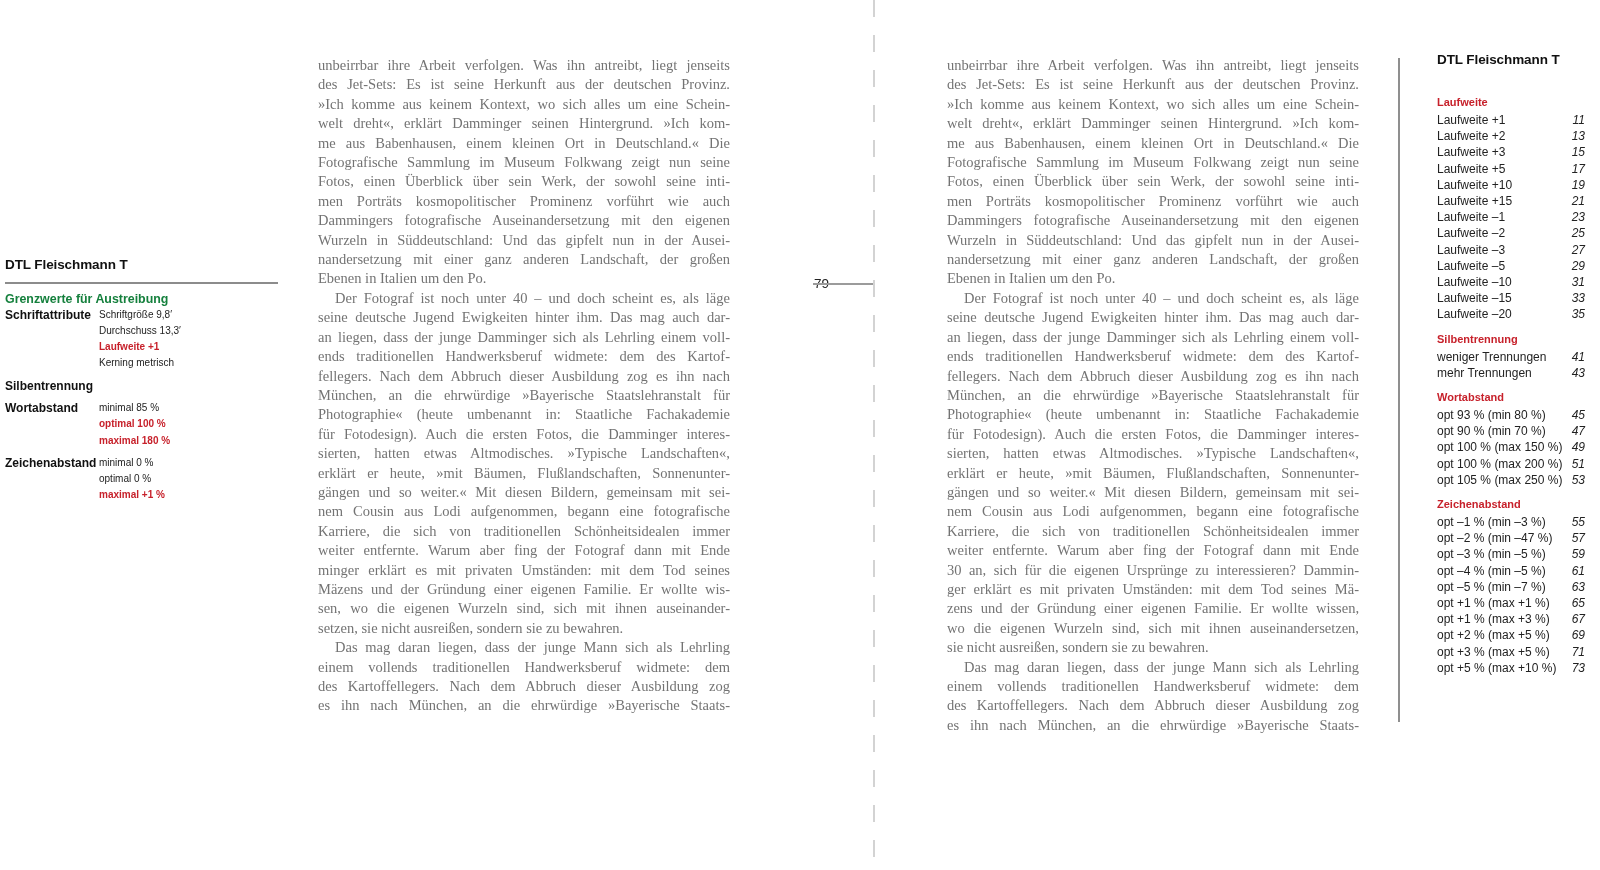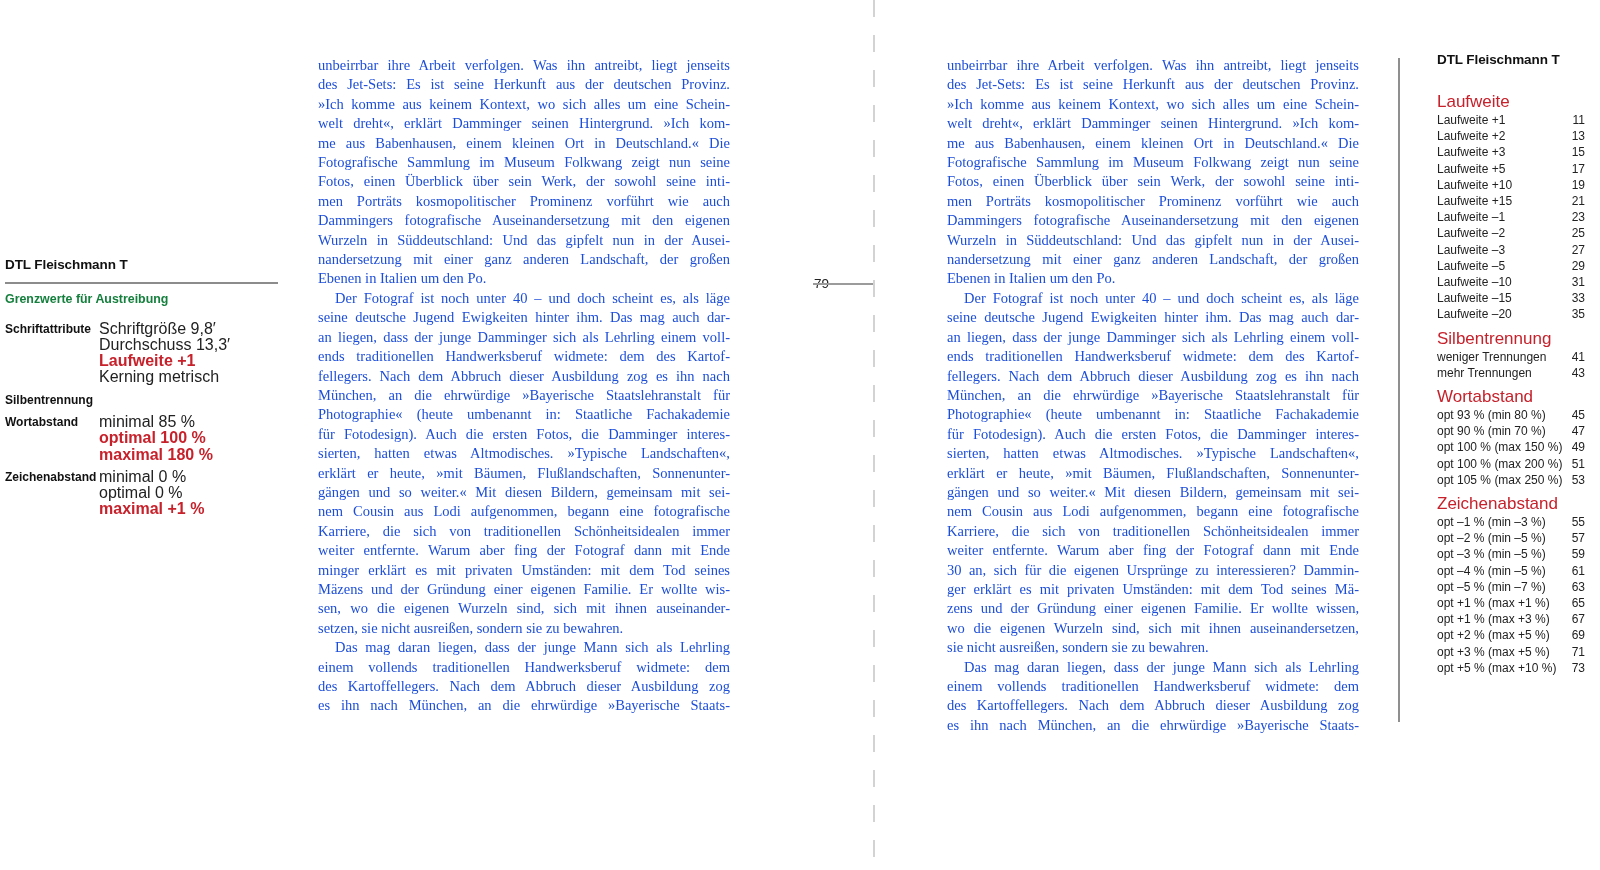--- a/index.html
+++ b/index.html
@@ -4,54 +4,54 @@
 <style>
   html,body{margin:0;padding:0}
   body{
     width:1600px;height:870px;position:relative;overflow:hidden;
     background:#ffffff;font-family:"Liberation Sans",sans-serif;
   }
   
   .text-col{
     position:absolute;top:56px;width:412px;
     font-family:"Liberation Serif","DejaVu Serif",serif;
-    font-size:14.5px;line-height:19.4px;color:#1d4ed8;
+    font-size:14.5px;line-height:19.4px;color:#737373;
   }
   .col1{left:318px}
   .col2{left:947px}
   .bline{text-align:justify;text-align-last:justify}
   .bline.noj{text-align-last:left}
   .bline.ind{text-indent:17px}
   
   .left-panel{position:absolute;left:5px;top:257px;width:273px;color:#222}
   .lp-title{font-size:13.5px;font-weight:bold;color:#111;letter-spacing:-0.1px;line-height:16px}
   .lp-rule{height:1.5px;background:#8c8c8c;margin-top:9px}
   .lp-sub{font-size:12.4px;font-weight:bold;color:#15803d;margin-top:8px;line-height:15px}
-  .lp-groups{margin-top:14px}
+  .lp-groups{margin-top:0}
   .lp-group{display:grid;grid-template-columns:94px 1fr;margin-bottom:6px}
   .lp-label{font-weight:bold;font-size:12px;line-height:16.3px;color:#111}
-  .lp-rows{font-size:16px;line-height:16.3px;color:#222}
+  .lp-rows{font-size:10px;line-height:16.3px;color:#222}
   .lp-row{white-space:nowrap}
   .red{color:#c7212b;font-weight:bold}
   
   .pageno{position:absolute;left:814px;top:276px;font-size:13.5px;color:#222}
   .pageno-rule{position:absolute;left:813px;top:283px;width:60px;height:1.5px;background:#9b9b9b}
   .dashline{
     position:absolute;left:873px;top:0;width:2px;height:870px;
     background:repeating-linear-gradient(to bottom,#d3d3d3 0 17px,transparent 17px 35px);
   }
   
   .rp-line{position:absolute;left:1398px;top:58px;width:2px;height:664px;background:#8f8f8f}
   .right-panel{position:absolute;left:1437px;top:52px;width:148px}
   .rp-title{font-size:13.5px;font-weight:bold;color:#111;letter-spacing:-0.1px;line-height:16px}
   .rp-section{margin-top:8px}
   .rp-sections > .rp-section:first-child{margin-top:26px}
-  .rp-head{font-size:17px;font-weight:normal;color:#c7212b;line-height:16px;margin-bottom:2px}
+  .rp-head{font-size:11px;font-weight:bold;color:#c7212b;line-height:16px;margin-bottom:2px}
   .rp-row{display:flex;justify-content:space-between;font-size:12px;line-height:16.2px;color:#222;white-space:nowrap}
-  .rp-num{}
+  .rp-num{font-style:italic}
 </style>
 </head>
 <body>
 
 <div>
 
   <aside class="left-panel">
     <div class="lp-title">DTL Fleischmann T</div>
     <div class="lp-rule"></div>
     <div class="lp-sub">Grenzwerte für Austreibung</div>
@@ -260,21 +260,21 @@
             <span class="rp-num">53</span>
           </div>
         </div>
         <div class="rp-section">
           <div class="rp-head">Zeichenabstand</div>
           <div class="rp-row">
             <span class="rp-label">opt –1 % (min –3 %)</span>
             <span class="rp-num">55</span>
           </div>
           <div class="rp-row">
-            <span class="rp-label">opt –2 % (min –5 %)</span>
+            <span class="rp-label">opt –2 % (min –47 %)</span>
             <span class="rp-num">57</span>
           </div>
           <div class="rp-row">
             <span class="rp-label">opt –3 % (min –5 %)</span>
             <span class="rp-num">59</span>
           </div>
           <div class="rp-row">
             <span class="rp-label">opt –4 % (min –5 %)</span>
             <span class="rp-num">61</span>
           </div>

